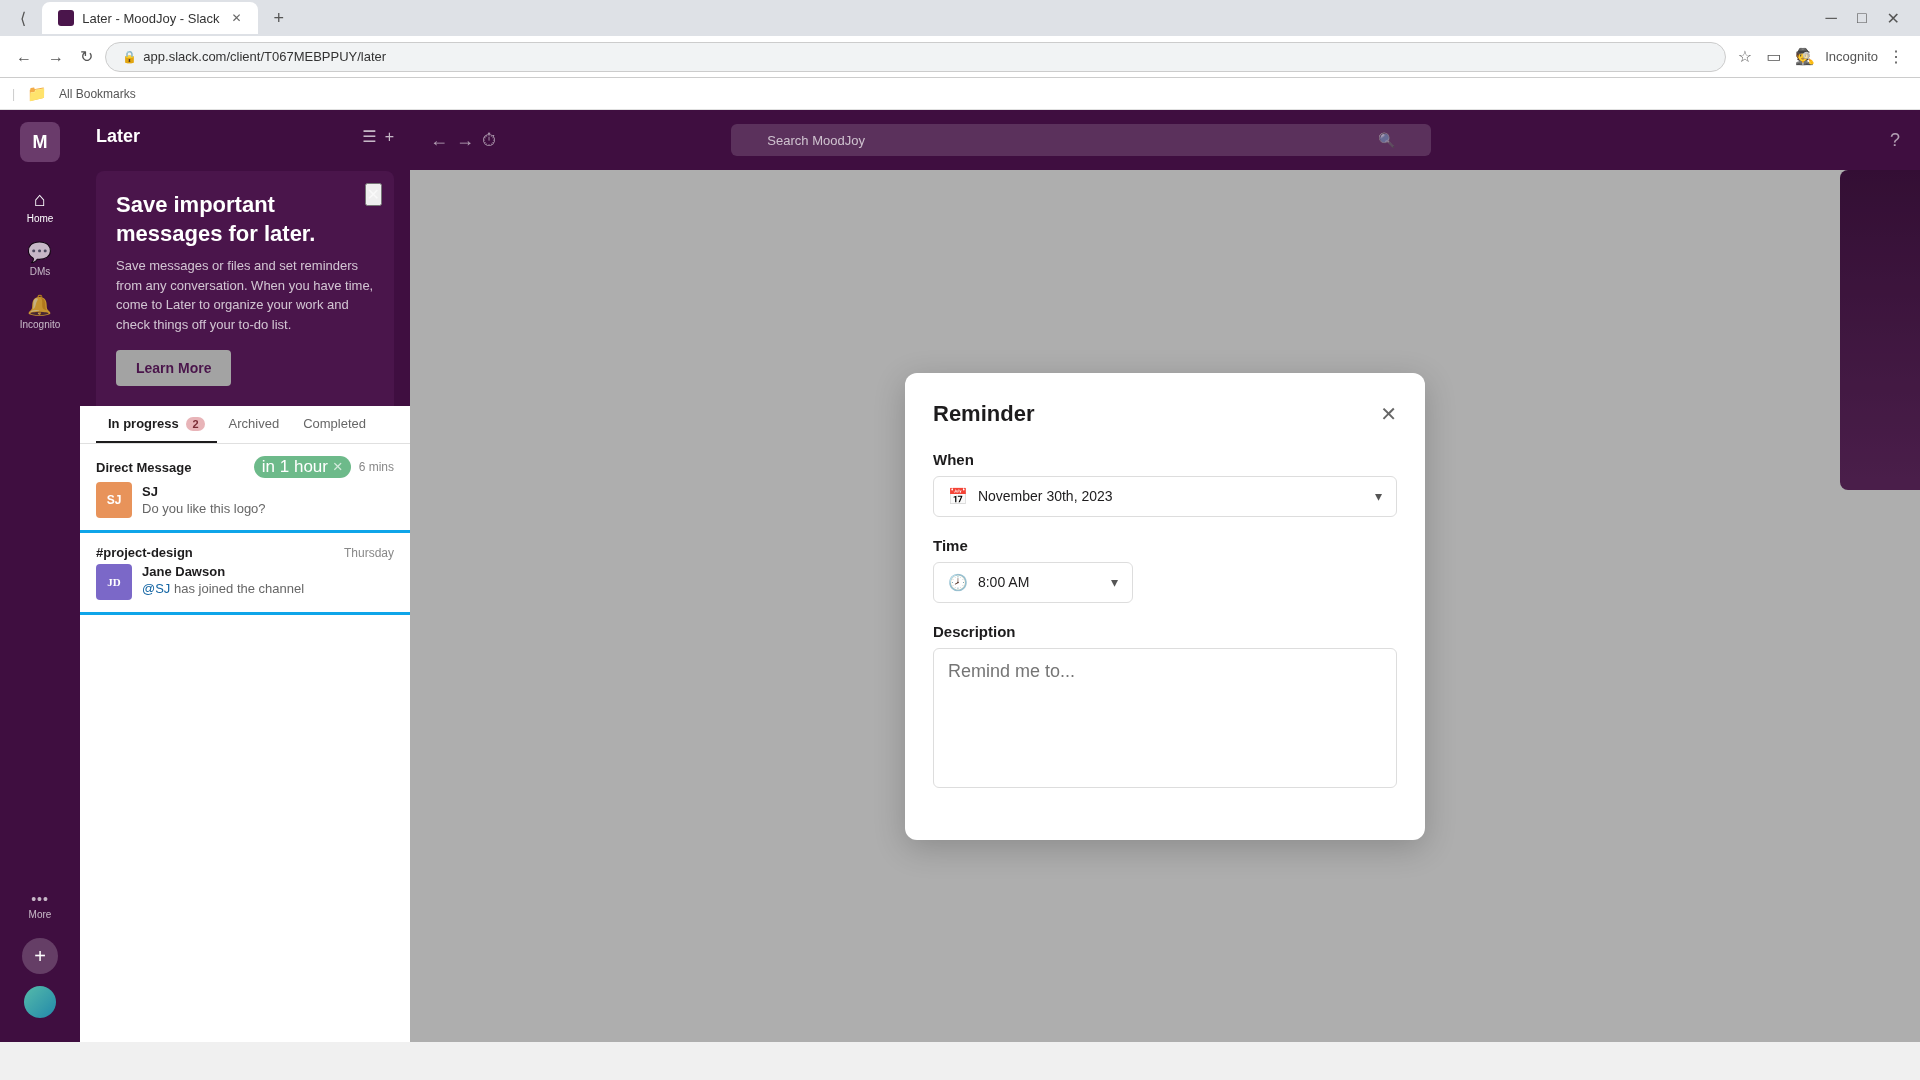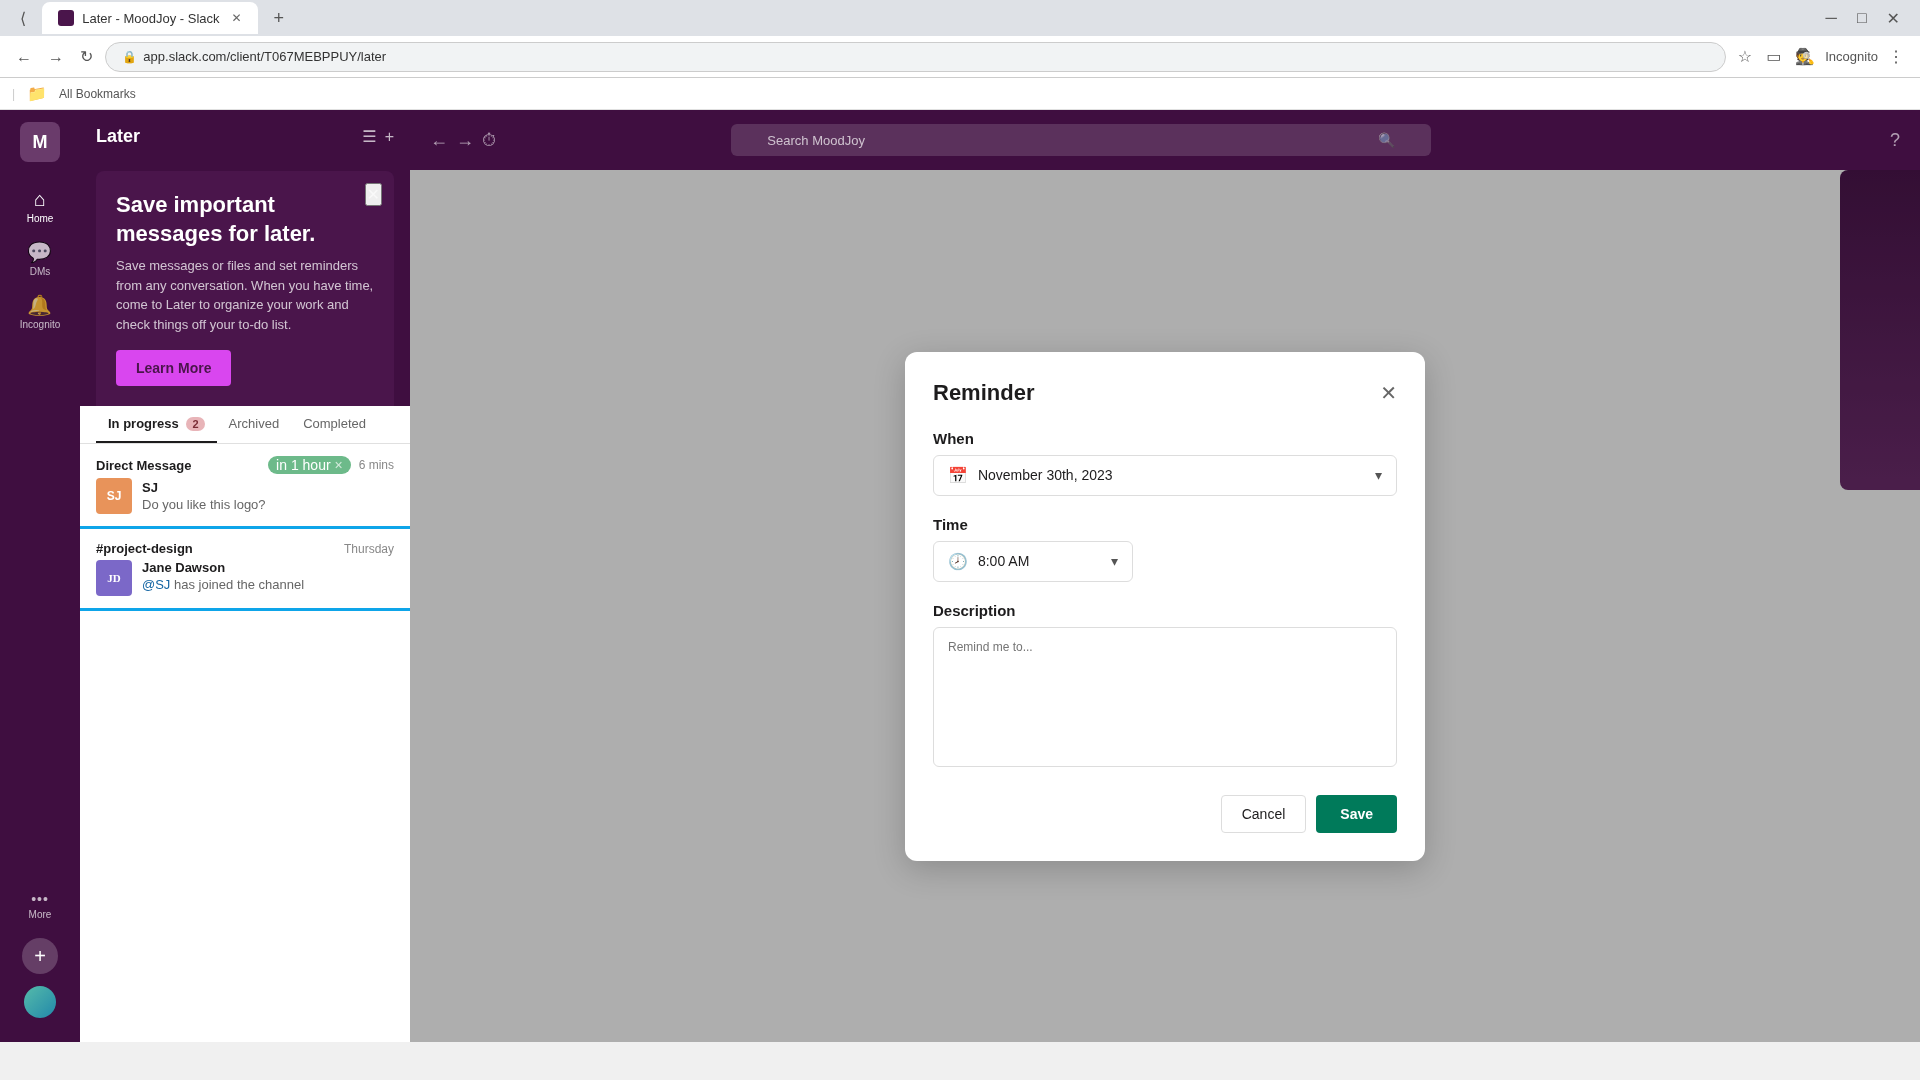--- a/index.html
+++ b/index.html
@@ -37,28 +37,28 @@
     .later-header { padding: 16px 16px 8px; display: flex; align-items: center; justify-content: space-between; }
     .later-title { color: white; font-size: 18px; font-weight: 700; }
     .later-header-actions { display: flex; gap: 8px; }
     .later-header-btn { background: none; border: none; color: rgba(255,255,255,0.7); cursor: pointer; font-size: 16px; }
     .later-content { background: #ffffff; margin: 0 0 0 0; flex: 1; overflow-y: auto; }
     .later-banner { background: #3f0e40; padding: 16px 16px 0; }
     .later-banner-inner { background: #4a154b; border-radius: 8px 8px 0 0; padding: 20px; position: relative; }
     .later-banner-title { color: white; font-size: 22px; font-weight: 700; line-height: 1.3; margin-bottom: 8px; }
     .later-banner-close { position: absolute; top: 12px; right: 12px; color: rgba(255,255,255,0.6); cursor: pointer; font-size: 16px; }
     .later-banner-desc { color: rgba(255,255,255,0.75); font-size: 13px; line-height: 1.5; margin-bottom: 16px; }
-    .learn-more-btn { background: #d946ef; color: #4a154b; border: none; border-radius: 4px; padding: 10px 20px; font-size: 14px; font-weight: 600; cursor: pointer; }
+    .learn-more-btn { background: #a3a3a3; color: #4a154b; border: none; border-radius: 4px; padding: 10px 20px; font-size: 14px; font-weight: 600; cursor: pointer; }
     .later-tabs { display: flex; border-bottom: 1px solid #e0e0e0; background: white; padding: 0 16px; }
     .later-tab { padding: 10px 12px; font-size: 13px; color: #666; cursor: pointer; border-bottom: 2px solid transparent; }
     .later-tab.active { color: #1d1c1d; border-bottom-color: #1d1c1d; font-weight: 600; }
     .progress-badge { background: #e8b4b8; color: #7b2c35; border-radius: 10px; padding: 1px 6px; font-size: 11px; margin-left: 4px; }
     .message-item { display: flex; gap: 10px; padding: 12px 16px; border-bottom: 3px solid #0ea5e9; cursor: pointer; }
     .msg-avatar { width: 36px; height: 36px; border-radius: 4px; background: #c9a96e; flex-shrink: 0; overflow: hidden; display: flex; align-items: center; justify-content: center; font-weight: bold; color: white; }
-    .msg-tag { background: #6dba8a; color: white; border-radius: 12px; padding: 1px 8px; font-size: 14px; margin-right: 4px; }
+    .msg-tag { background: #6dba8a; color: white; border-radius: 12px; padding: 1px 8px; font-size: 17px; margin-right: 4px; }
     .msg-tag-close { color: rgba(255,255,255,0.7); cursor: pointer; }
     .direct-msg-header { display: flex; justify-content: space-between; align-items: center; padding: 8px 16px; font-size: 13px; color: #1d1c1d; font-weight: 500; }
 
     
     .main-content { flex: 1; background: #f9f9f9; position: relative; }
     .slack-topbar { background: #3f0e40; height: 60px; display: flex; align-items: center; padding: 0 20px; gap: 12px; }
     .topbar-nav { display: flex; gap: 8px; }
     .topbar-nav-btn { background: none; border: none; color: rgba(255,255,255,0.6); cursor: pointer; font-size: 18px; }
     .topbar-search { flex: 1; max-width: 700px; margin: 0 auto; }
     .search-bar { background: rgba(255,255,255,0.15); border: none; border-radius: 6px; height: 32px; width: 100%; padding: 0 36px; color: white; font-size: 13px; cursor: pointer; display: flex; align-items: center; position: relative; }
@@ -74,21 +74,21 @@
     .dialog-field { margin-bottom: 20px; }
     .field-label { font-size: 15px; font-weight: 700; color: #1d1c1d; margin-bottom: 8px; }
     .date-dropdown { width: 100%; border: 1px solid #ddd; border-radius: 6px; padding: 10px 14px; font-size: 14px; color: #1d1c1d; display: flex; align-items: center; gap: 10px; cursor: pointer; background: white; }
     .date-dropdown .cal-icon { color: #555; font-size: 16px; }
     .date-dropdown .date-text { flex: 1; }
     .date-dropdown .chevron { color: #555; font-size: 14px; }
     .time-dropdown { width: 200px; border: 1px solid #ddd; border-radius: 6px; padding: 10px 14px; font-size: 14px; color: #1d1c1d; display: flex; align-items: center; gap: 10px; cursor: pointer; background: white; }
     .time-dropdown .clock-icon { color: #555; font-size: 16px; }
     .time-dropdown .time-text { flex: 1; }
     .time-dropdown .chevron { color: #555; font-size: 14px; }
-    .desc-textarea { width: 100%; border: 1px solid #ddd; border-radius: 6px; padding: 12px 14px; font-size: 12px; color: #1d1c1d; resize: none; height: 140px; font-family: inherit; color: #aaa; }
+    .desc-textarea { width: 100%; border: 1px solid #ddd; border-radius: 6px; padding: 12px 14px; font-size: 18px; color: #1d1c1d; resize: none; height: 140px; font-family: inherit; color: #aaa; }
     .dialog-actions { display: flex; justify-content: flex-end; gap: 10px; margin-top: 24px; }
     .btn-cancel { background: white; border: 1px solid #ddd; border-radius: 4px; padding: 10px 20px; font-size: 14px; font-weight: 500; cursor: pointer; color: #1d1c1d; }
     .btn-save { background: #007a5a; border: none; border-radius: 4px; padding: 10px 24px; font-size: 14px; font-weight: 600; cursor: pointer; color: white; }
 
     
     .purple-accent { position: absolute; right: 0; top: 60px; width: 80px; height: 320px; background: linear-gradient(180deg, #4a154b, #6b2c6b); border-radius: 8px 0 0 8px; }
   </style>
 </head>
 <body>
 
@@ -289,21 +289,17 @@
             <span class="time-text">8:00 AM</span>
             <span class="chevron">▾</span>
           </div>
         </div>
 
         <div class="dialog-field">
           <div class="field-label">Description</div>
           <textarea class="desc-textarea" placeholder="Remind me to..." style=""></textarea>
         </div>
 
-        <div class="dialog-actions">
-          <button class="btn-cancel">Cancel</button>
-          <button class="btn-save">Save</button>
-        </div>
       </div>
     </div>
 
   </div>
 </div>
 
 </body></html>

